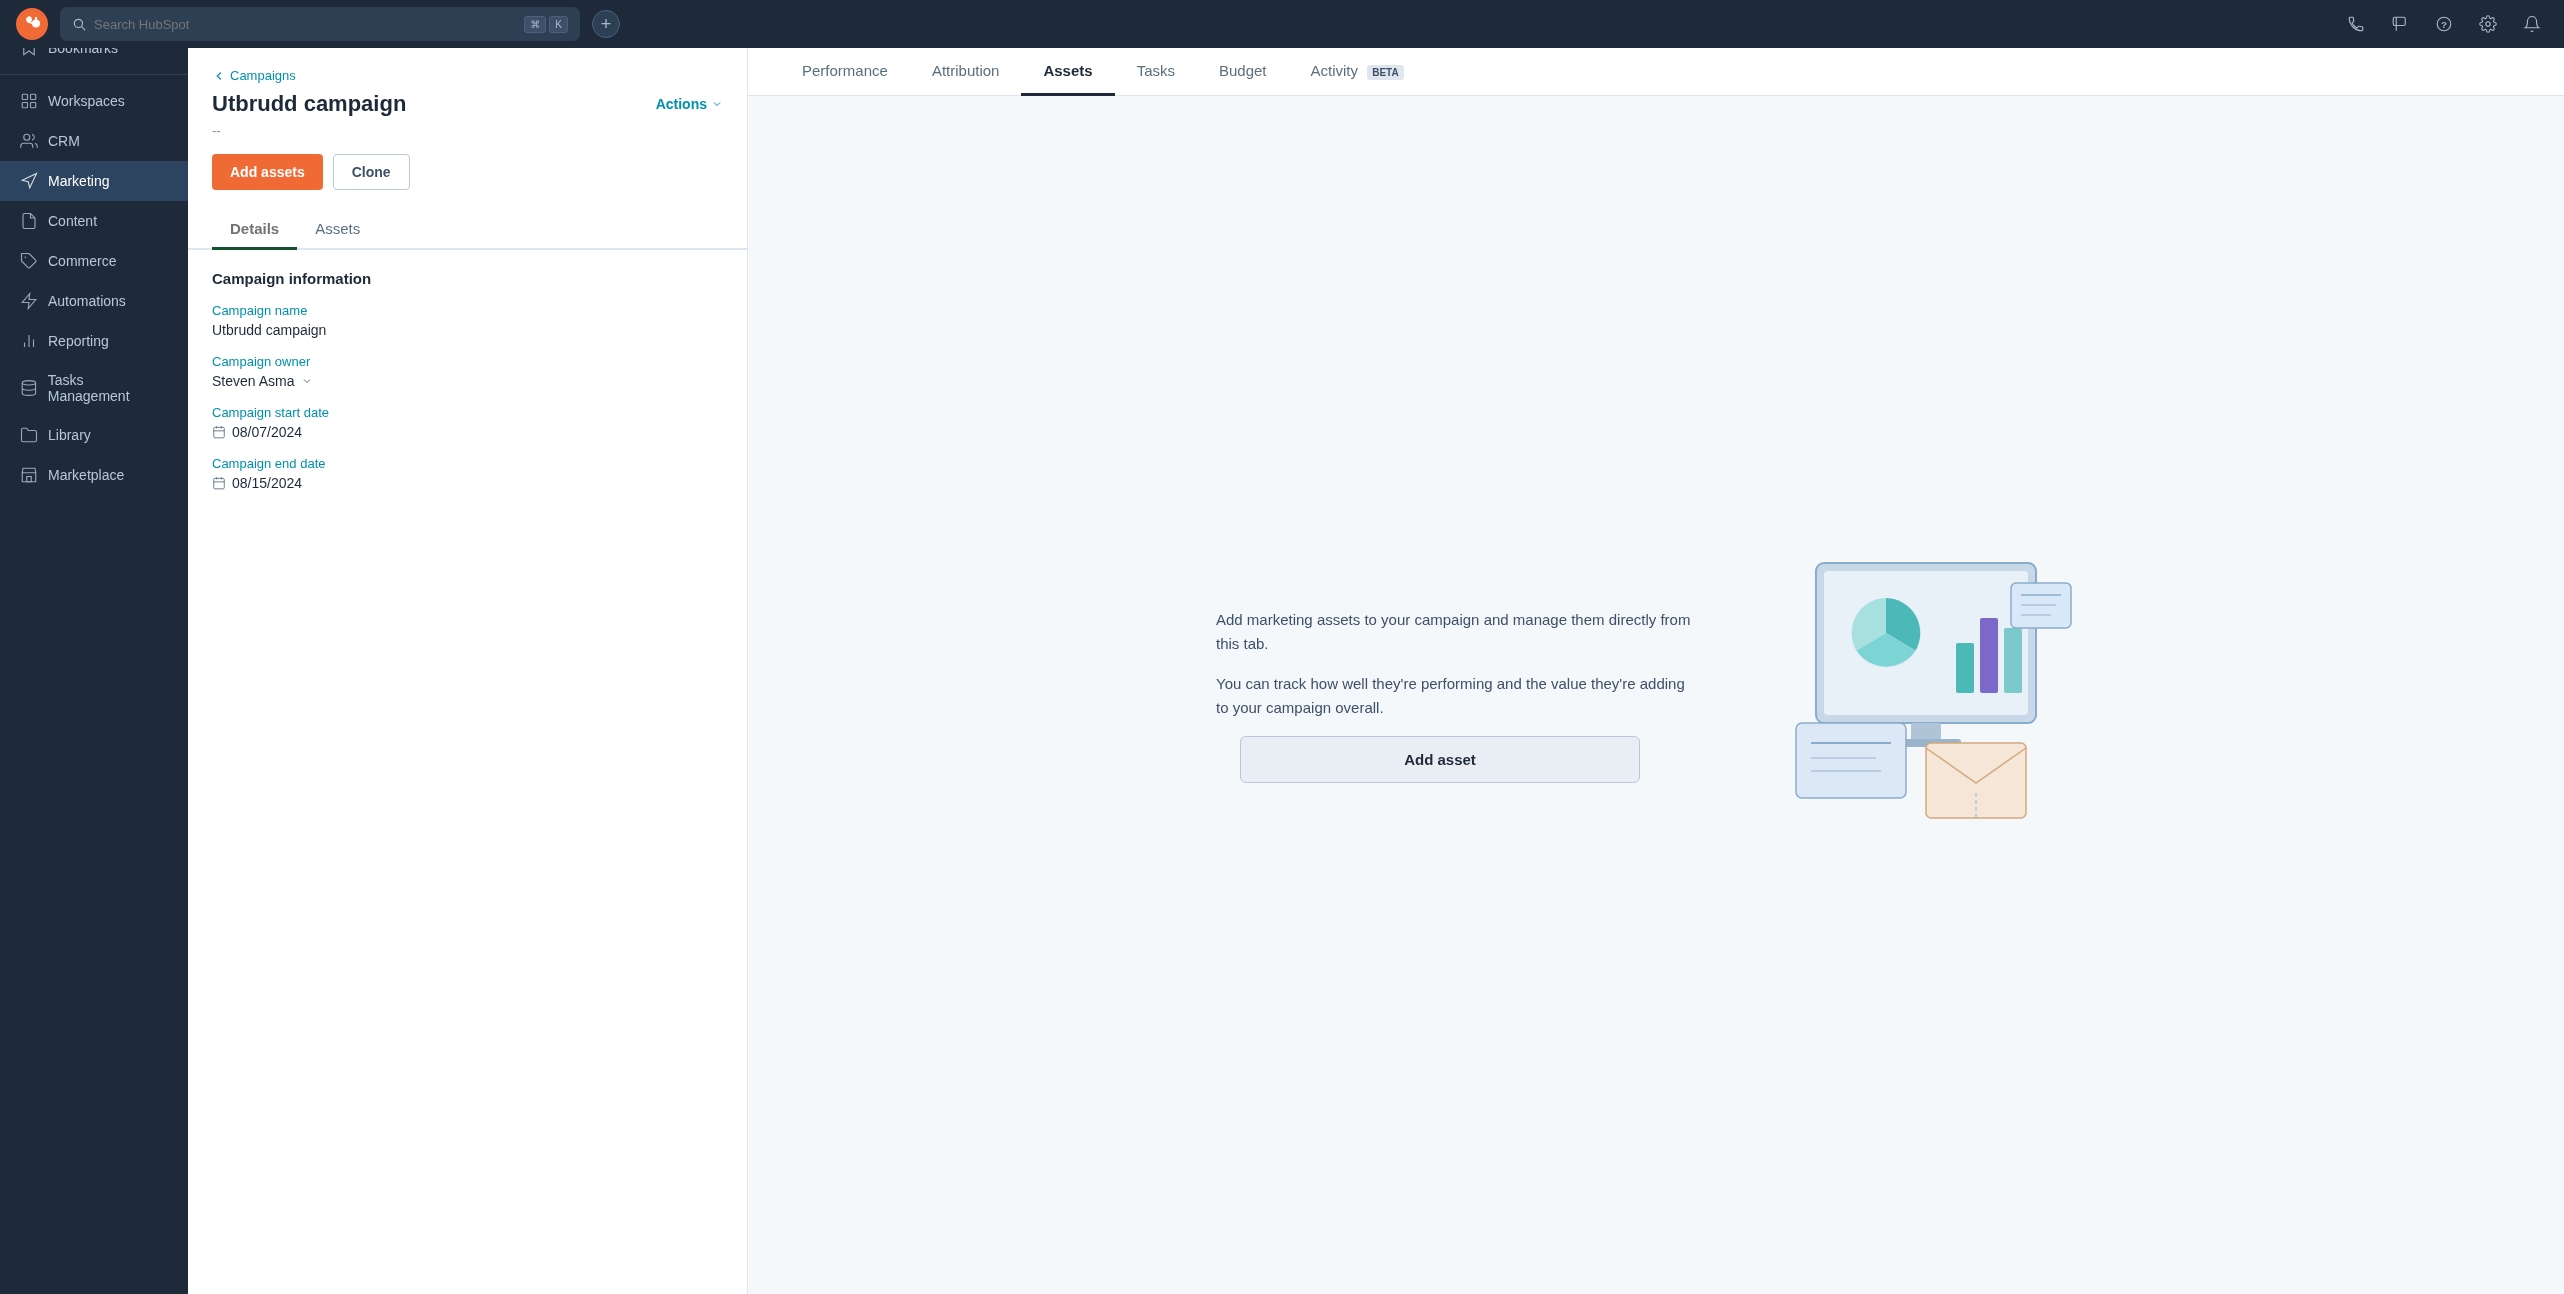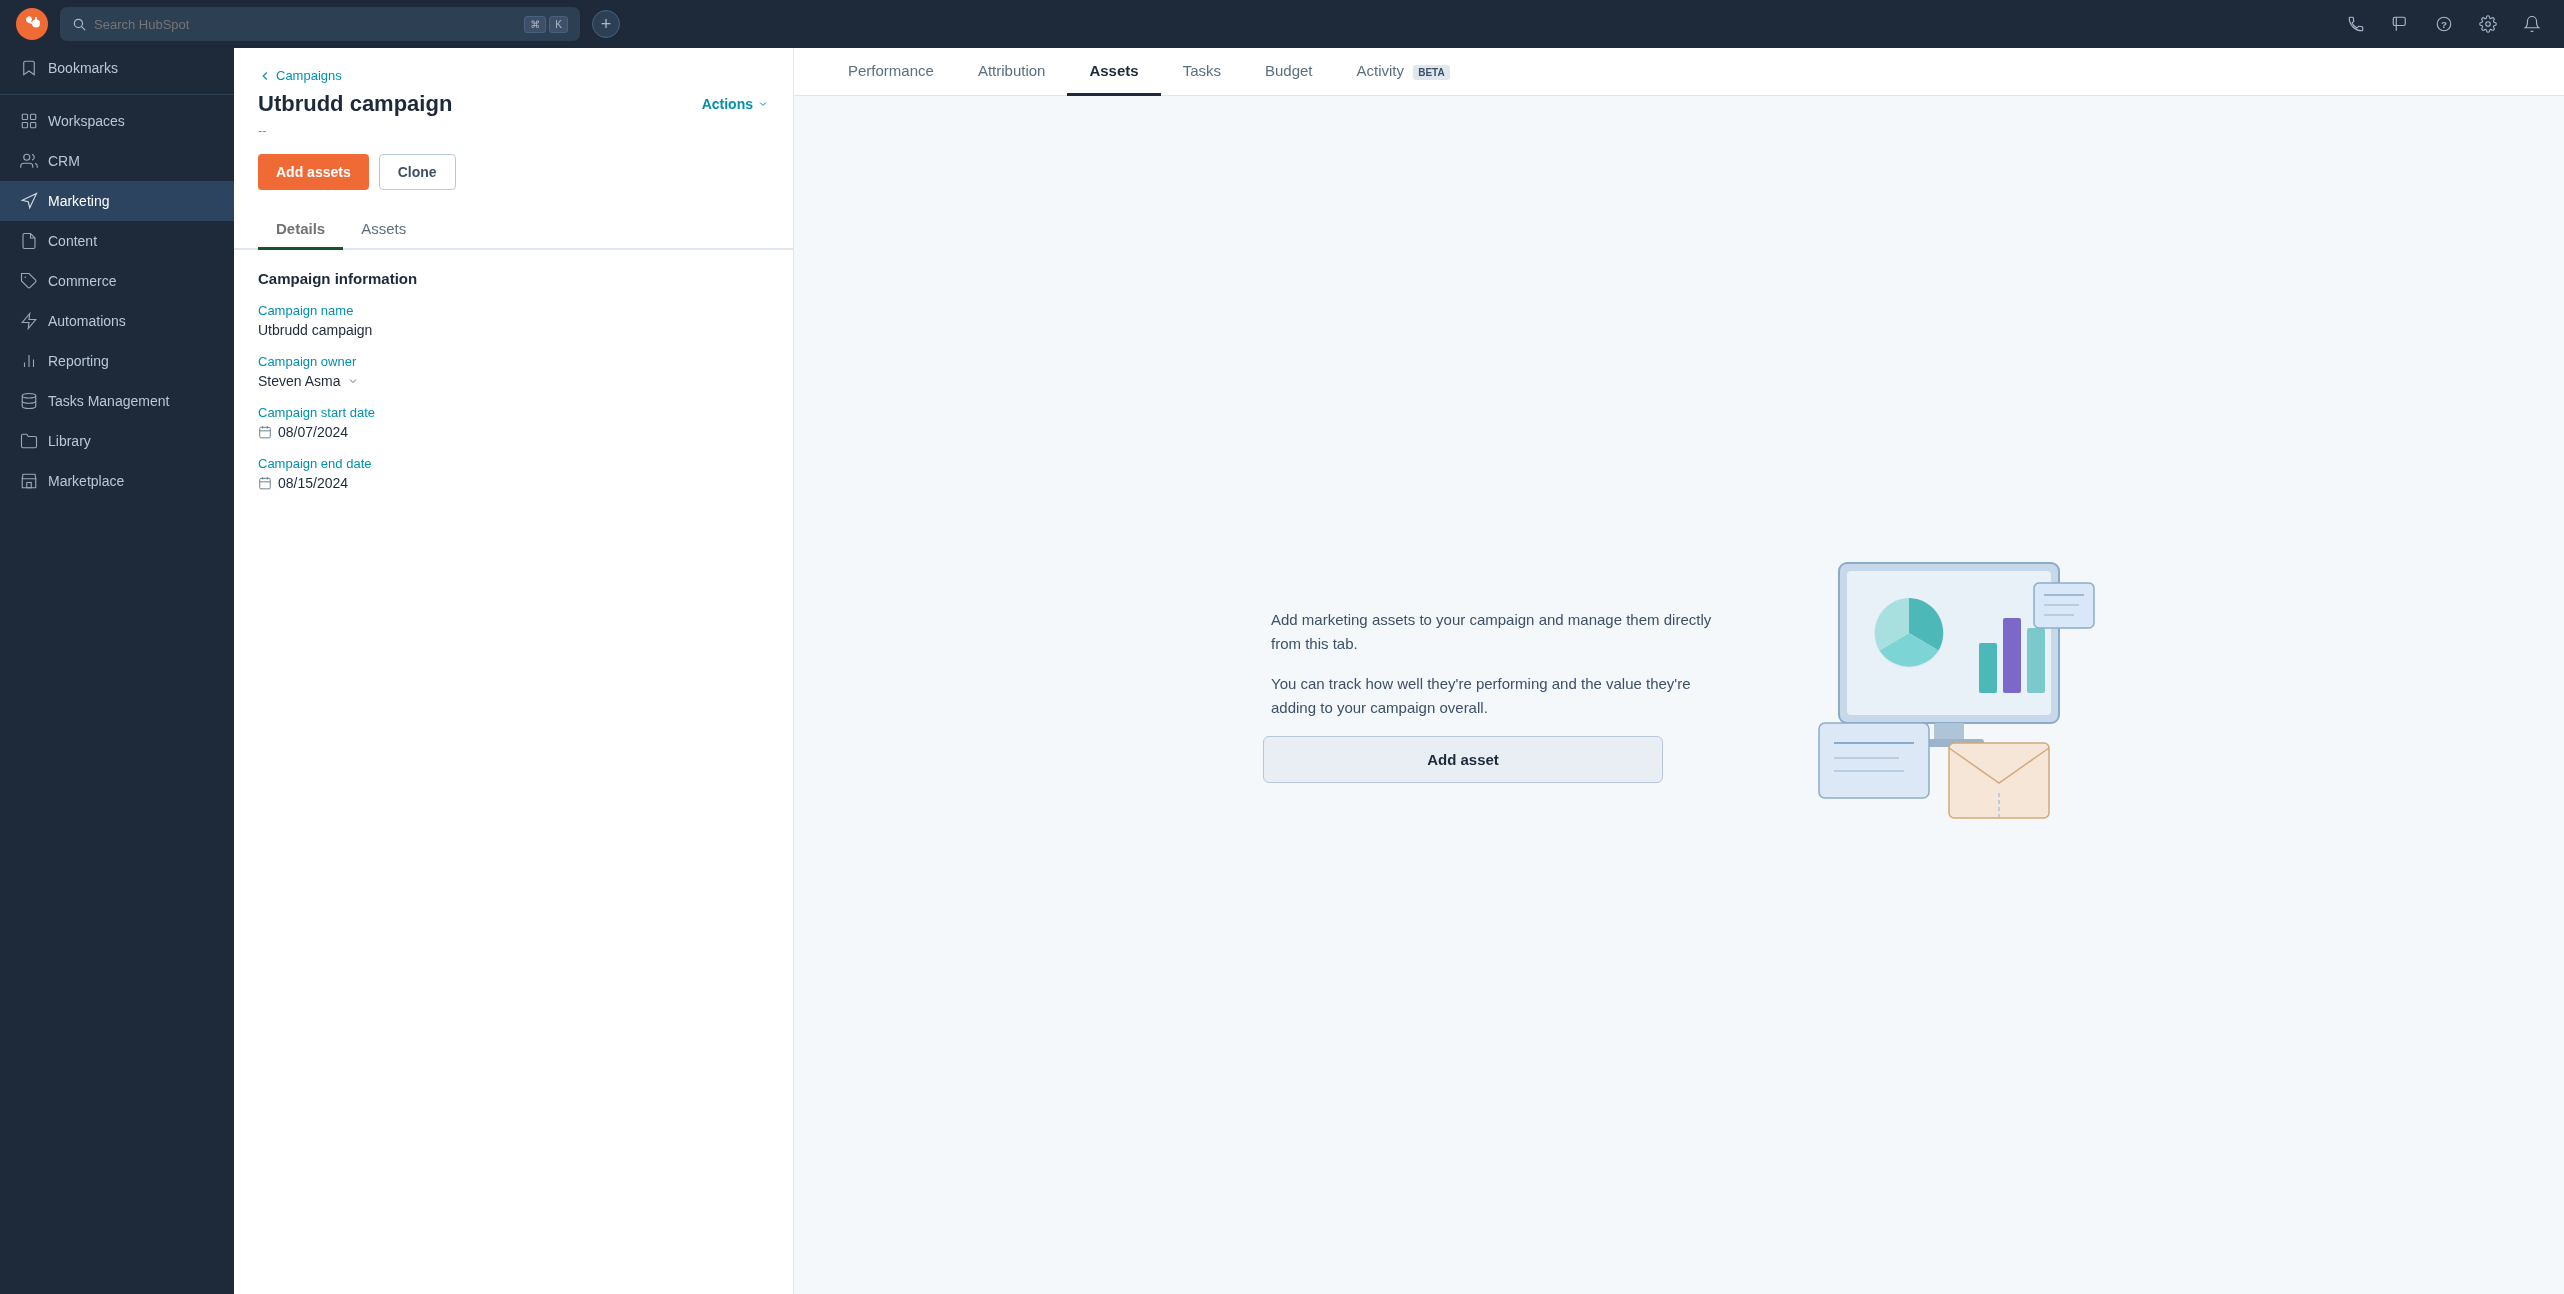--- a/index.html
+++ b/index.html
@@ -32,21 +32,21 @@
       display: flex; align-items: center; justify-content: center;
     }
     #topbar .spacer { flex: 1; }
     #topbar .icon-btn {
       width: 32px; height: 32px; color: #aab8cc; cursor: pointer;
       display: flex; align-items: center; justify-content: center; font-size: 16px;
     }
 
     
     #sidebar {
-      width: 234px; background: #1e2a3a; padding-top: 48px; height: 100vh;
+      width: 188px; background: #1e2a3a; padding-top: 28px; height: 100vh;
       display: flex; flex-direction: column; overflow-y: auto; flex-shrink: 0;
     }
     .sidebar-item {
       display: flex; align-items: center; gap: 10px; padding: 11px 20px;
       color: #b8c7d9; font-size: 14px; cursor: pointer; border-radius: 0;
       transition: background 0.15s;
     }
     .sidebar-item.active { background: #2d4460; color: #ffffff; }
     .sidebar-item .icon { width: 18px; height: 18px; opacity: 0.8; }
     .sidebar-divider { border: none; border-top: 1px solid #2d3f52; margin: 6px 0; }
@@ -150,21 +150,21 @@
     }
     .assets-empty-inner {
       display: flex; align-items: center; gap: 60px; max-width: 1100px;
     }
     .assets-empty-text { max-width: 480px; }
     .assets-empty-title {
       font-size: 26px; font-weight: 700; color: #1e2a3a; margin-bottom: 16px;
       line-height: 1.3;
     }
     .assets-empty-desc {
-      font-size: 15px; color: #3d5068; line-height: 1.6; margin-bottom: 16px; margin-left: 32px;
+      font-size: 15px; color: #3d5068; line-height: 1.6; margin-bottom: 16px;
     }
     .add-asset-btn {
       display: block; width: 100%; max-width: 400px; background: #e8eef4;
       border: 1.5px solid #b8c7d9; color: #1e2a3a; font-size: 15px; font-weight: 700;
       padding: 14px; border-radius: 6px; cursor: pointer; text-align: center; margin-left: 24px;
     }
 
     
     .illustration { width: 340px; flex-shrink: 0; }
 

